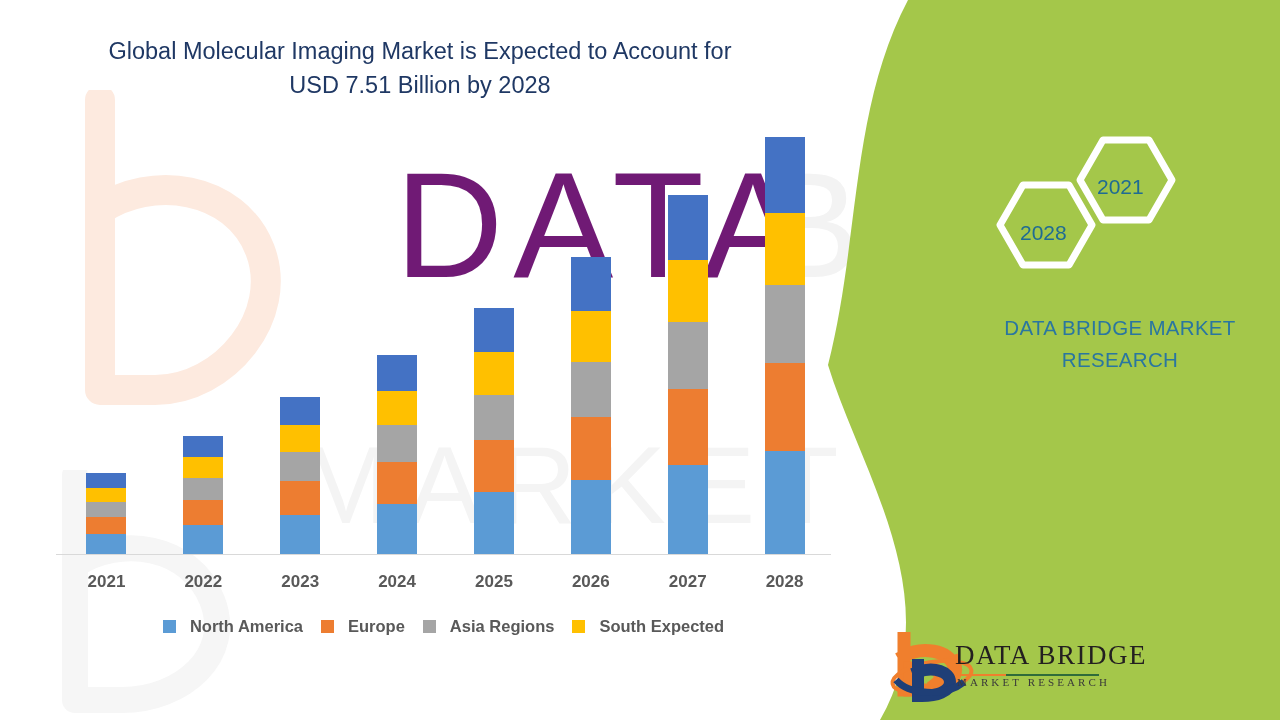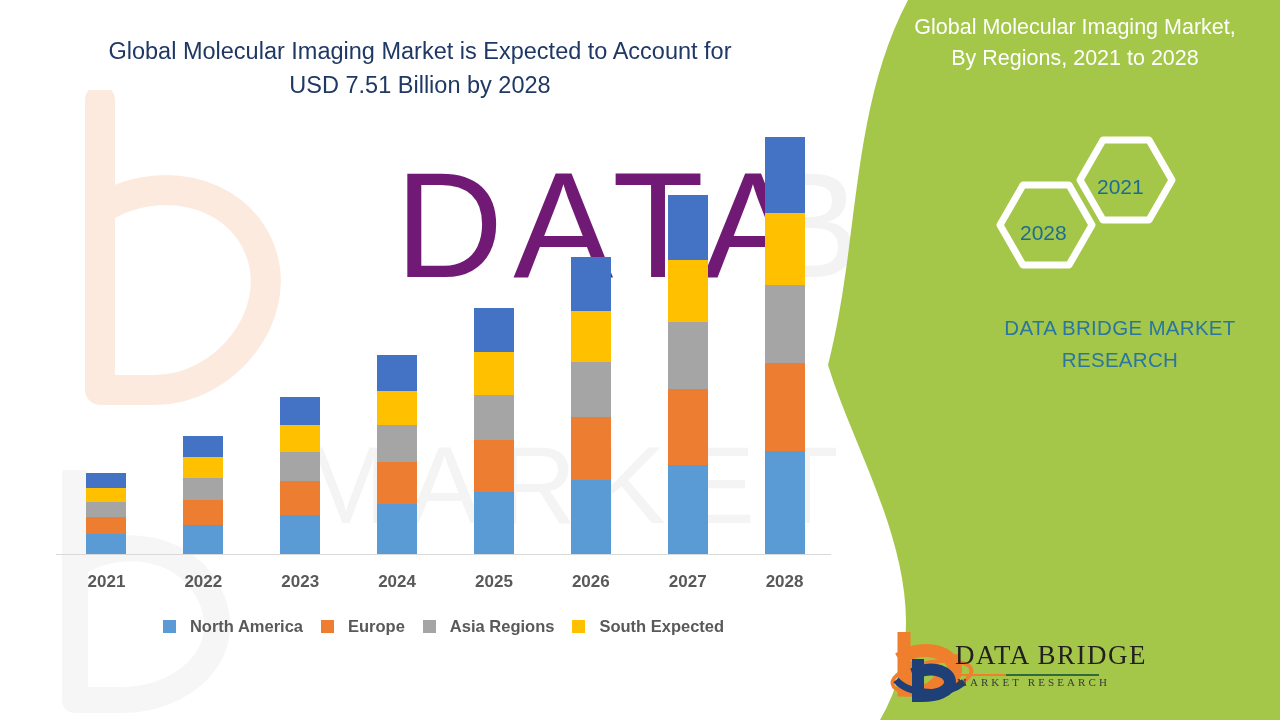--- a/index.html
+++ b/index.html
@@ -303,22 +303,20 @@
         <span class="legend-label">South Expected</span>
       </div>
     </div>
 
   <div class="green-panel">
     <svg width="460" height="720" viewBox="0 0 460 720">
       <path id="greenShape" d="M 88 0 L 460 0 L 460 720 L 60 720 C 130 600, 40 470, 8 365 C 40 240, 30 110, 88 0 Z" fill="#a4c74a"></path>
     </svg>
   </div>
 
-  <div class="panel-title">Global Molecular Imaging Market,
-By Regions, 2021 to 2028</div>
 
   <svg class="hexes" width="230" height="135" viewBox="0 0 230 135">
     <polygon points="128,5 174,5 197,45 174,85 128,85 105,45" fill="none" stroke="#ffffff" stroke-width="7" stroke-linejoin="round"></polygon>
     <polygon points="48,50 94,50 117,90 94,130 48,130 25,90" fill="none" stroke="#ffffff" stroke-width="7" stroke-linejoin="round"></polygon>
   </svg>
   <div class="hex-label hex-2021">2021</div>
   <div class="hex-label hex-2028">2028</div>
 
   <div class="brand-text">DATA BRIDGE MARKET
 RESEARCH</div>

